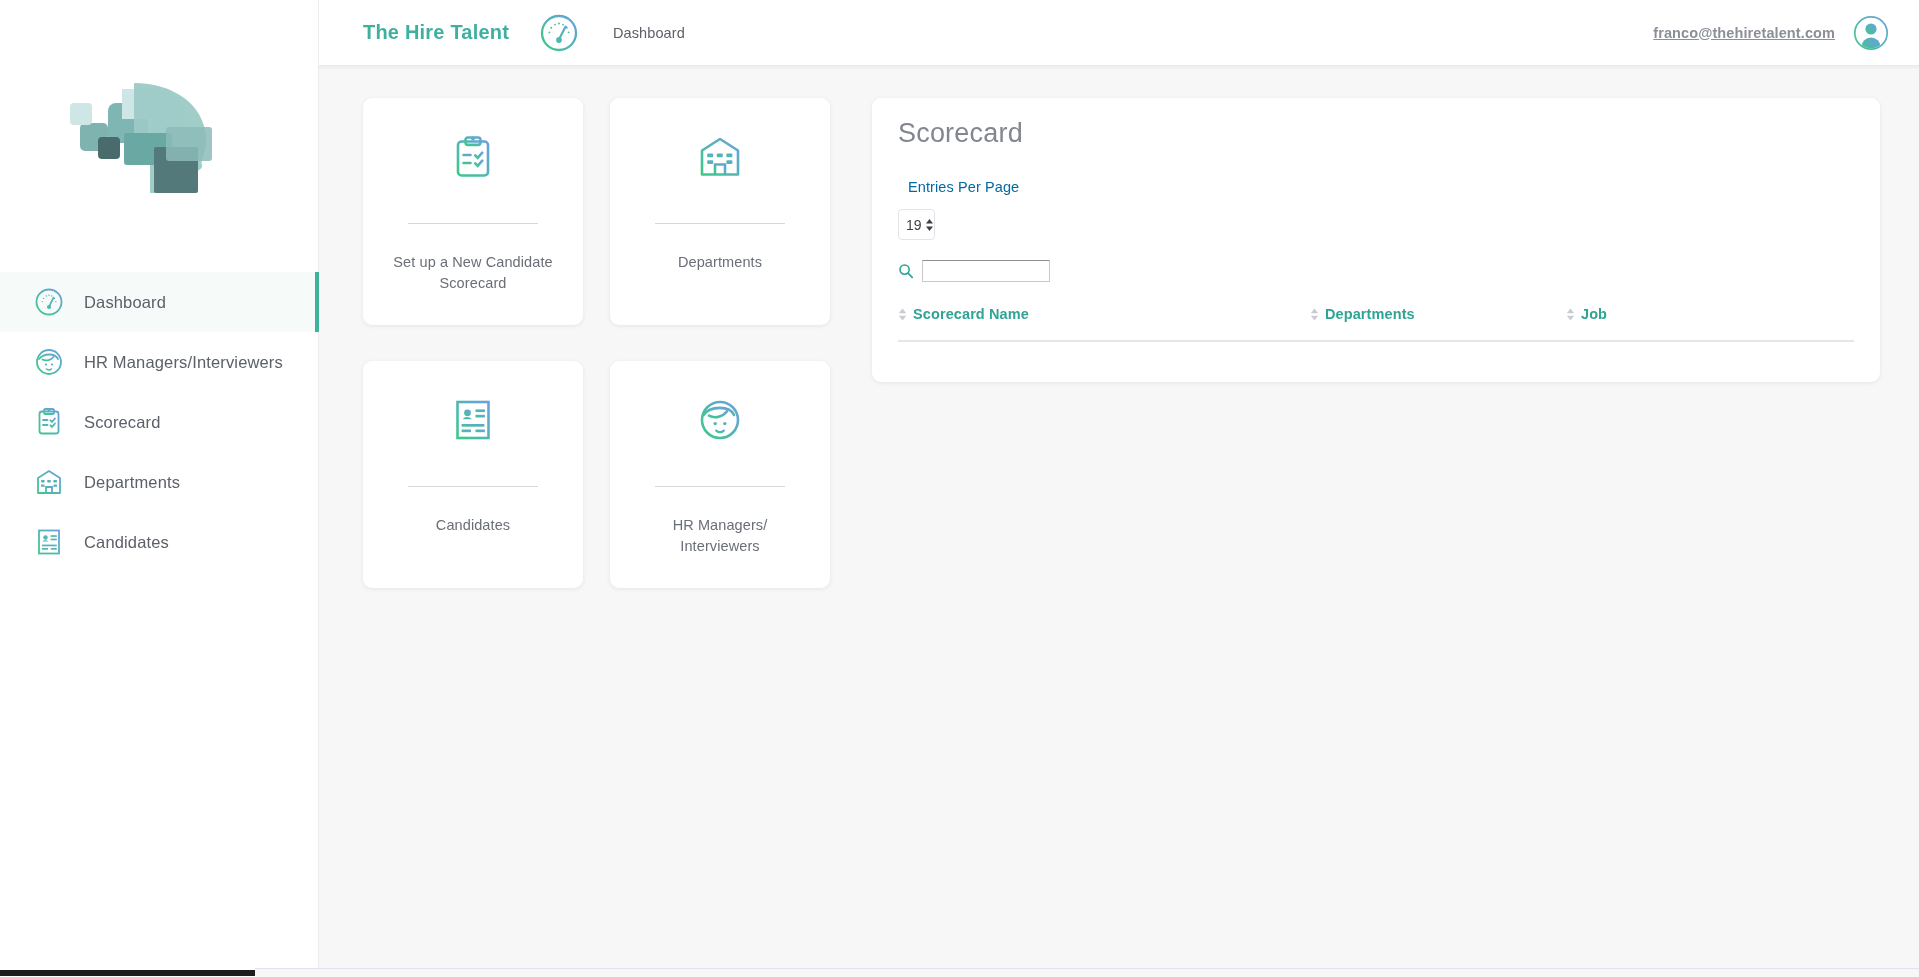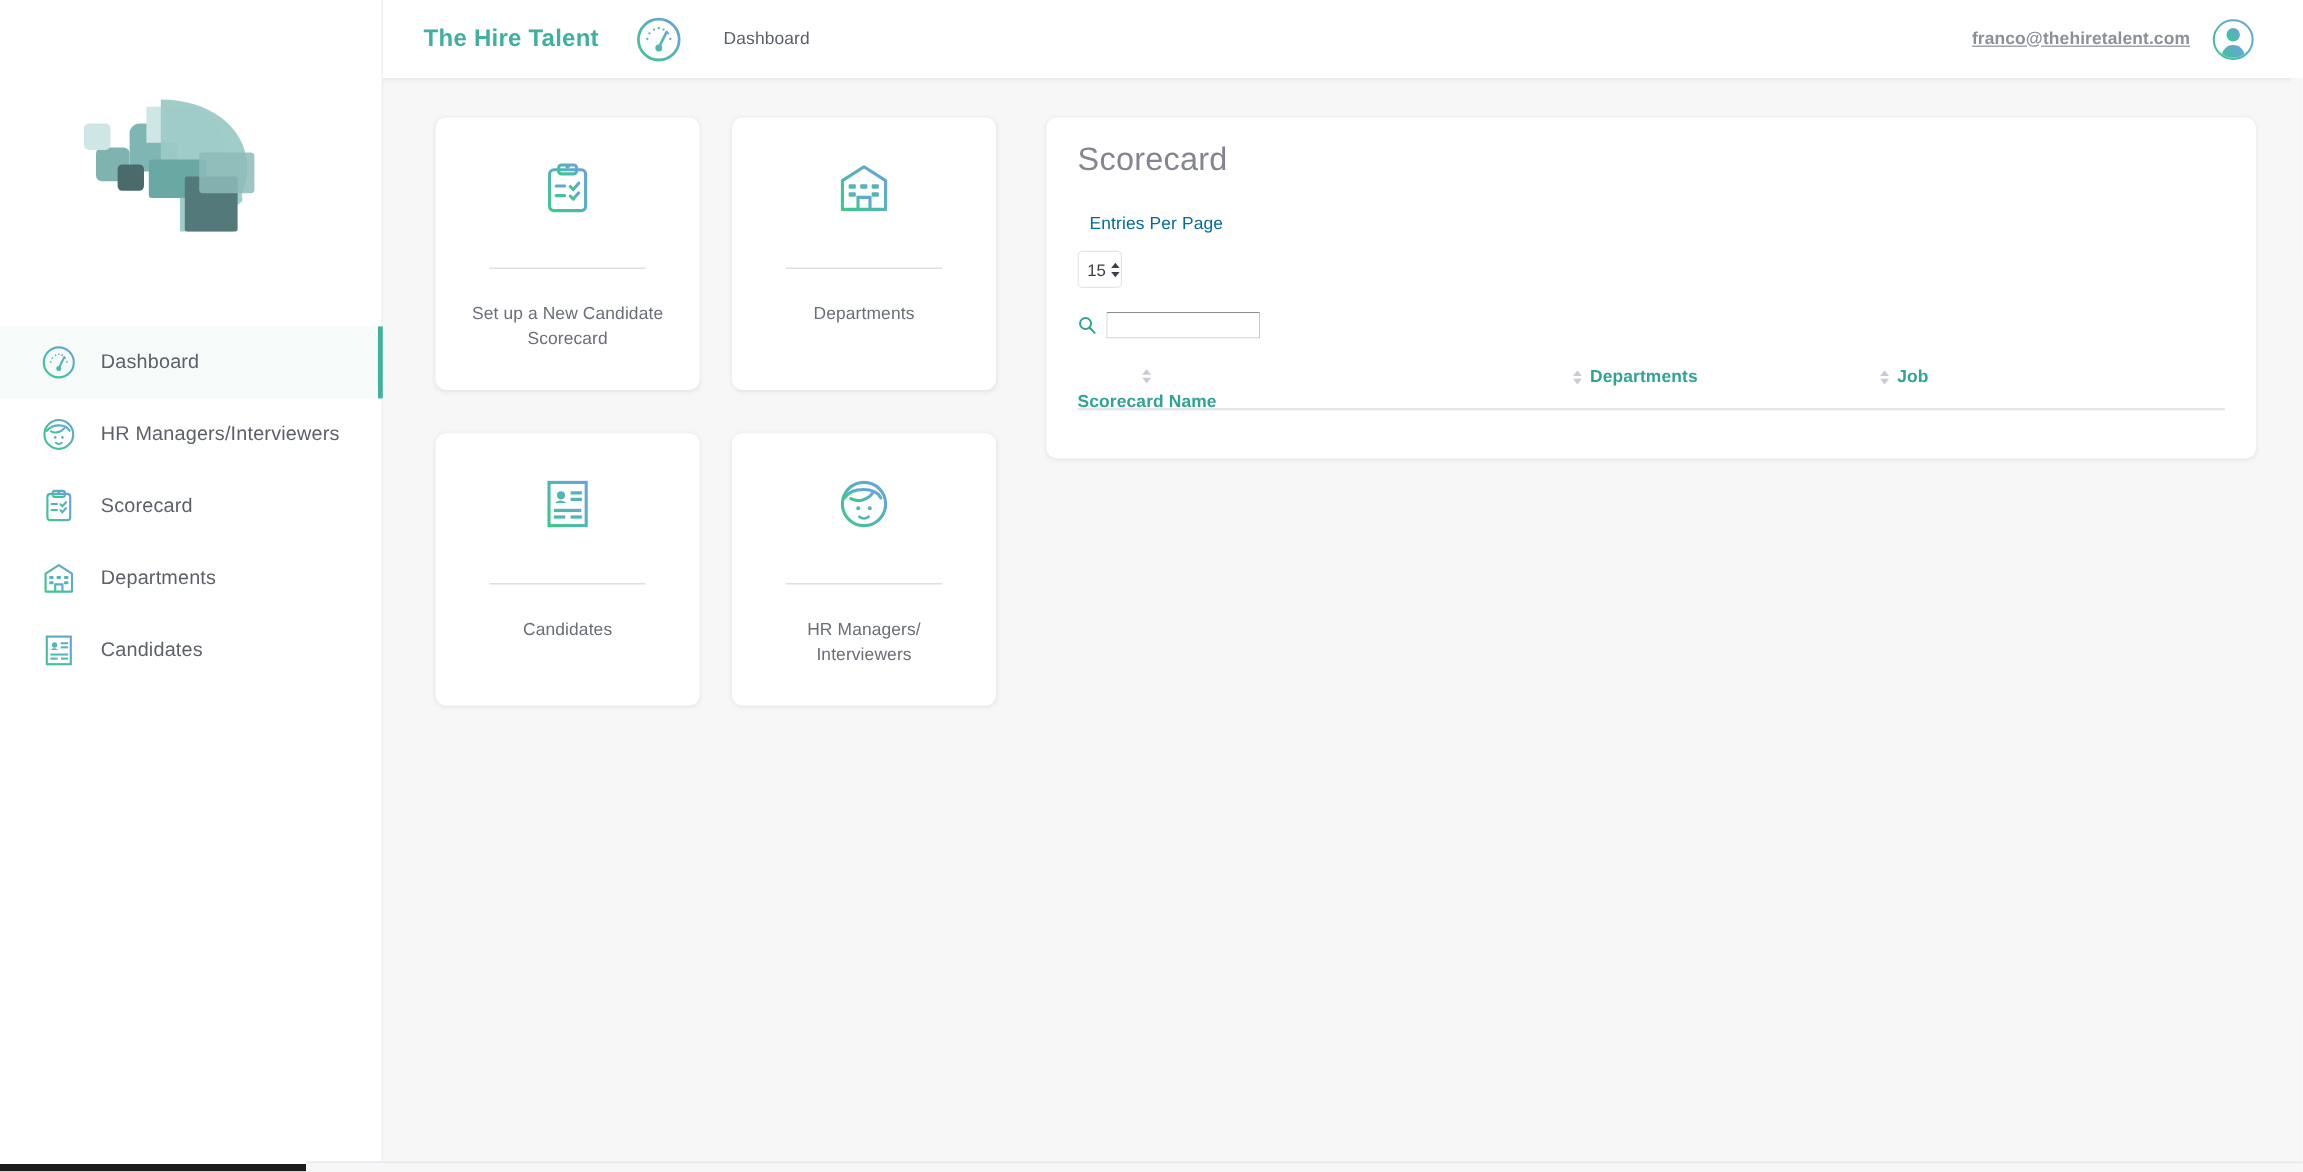--- a/index.html
+++ b/index.html
@@ -41,21 +41,21 @@
     white-space: nowrap;
   }
   .nav-item.active { background: #f6fbf9; }
   .nav-item.active::after {
     content: ""; position: absolute; right: 0; top: 0;
     width: 4px; height: 100%; background: #3fb39a;
   }
 
   
   #header {
-    position: absolute; left: 309px; top: 0;
+    position: absolute; left: 319px; top: 0;
     width: 1600px; height: 65px;
     background: #ffffff;
     display: flex; align-items: center;
     z-index: 4;
   }
   #header::after {
     content:""; position:absolute; left:0; bottom:-5px; width:100%; height:5px;
     background: linear-gradient(to bottom, rgba(0,0,0,.055), rgba(0,0,0,0));
   }
   #app-title {
@@ -163,21 +163,21 @@
   }
   .th {
     position: absolute; top: 0;
     display: flex; align-items: center; gap: 6px;
     cursor: pointer;
   }
   .th .sort-ico { width: 9px; height: 15px; display:block; }
   .th .th-label {
     font-size: 14.5px; font-weight: bold; color: #2fa394; letter-spacing:.1px;
   }
-  #th-name { left: 0; flex-direction: column; }
+  #th-name { left: 0; }
   #th-dept { left: 412px; }
   #th-job  { left: 668px; }
 
   
   #hscroll {
     position: absolute; left: 0; bottom: 0;
     width: 1919px; height: 9px;
     background: #ffffff;
     z-index: 20;
   }
@@ -484,21 +484,21 @@
 
     </div>
 
     <section id="scorecard-panel">
 
       <h1 id="panel-title">Scorecard</h1>
 
       <div id="entries-label">Entries Per Page</div>
 
       <div id="entries-select">
-        <span class="sel-val">15</span>
+        <span class="sel-val">19</span>
         <span class="sel-arrows">
           <svg viewBox="0 0 9 16" width="9" height="16">
             <path d="M4.5 2 L8 6.4 H1 Z" fill="#3b3f48"></path>
             <path d="M4.5 14 L8 9.6 H1 Z" fill="#3b3f48"></path>
           </svg>
         </span>
       </div>
 
       <div id="search-row">
         <span id="search-icon">

